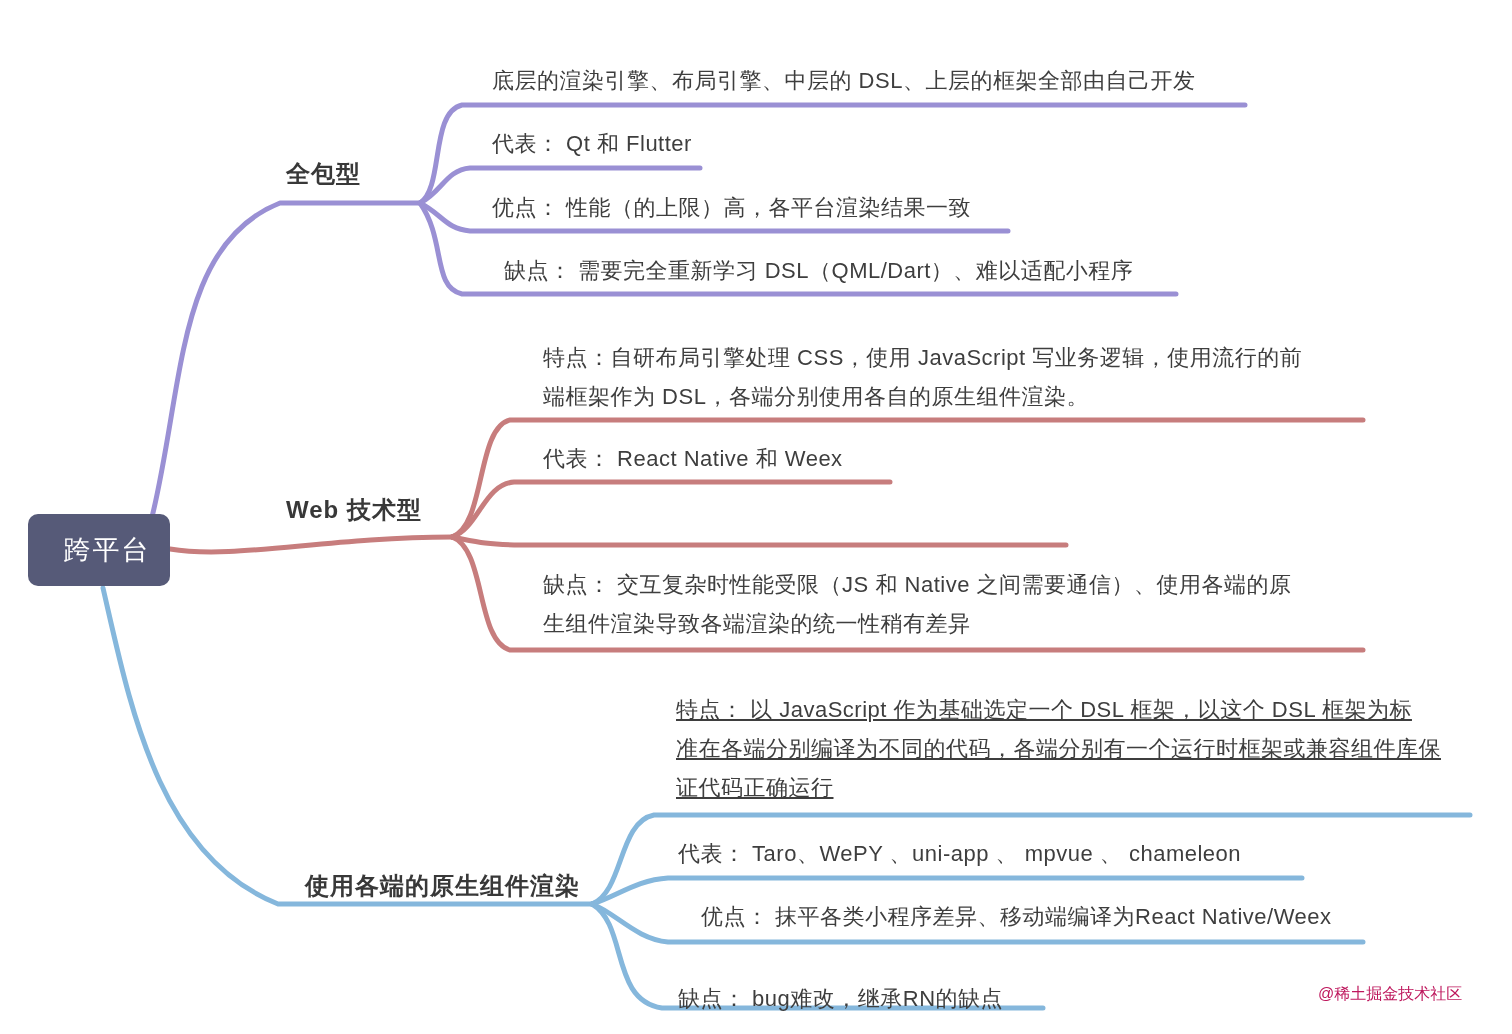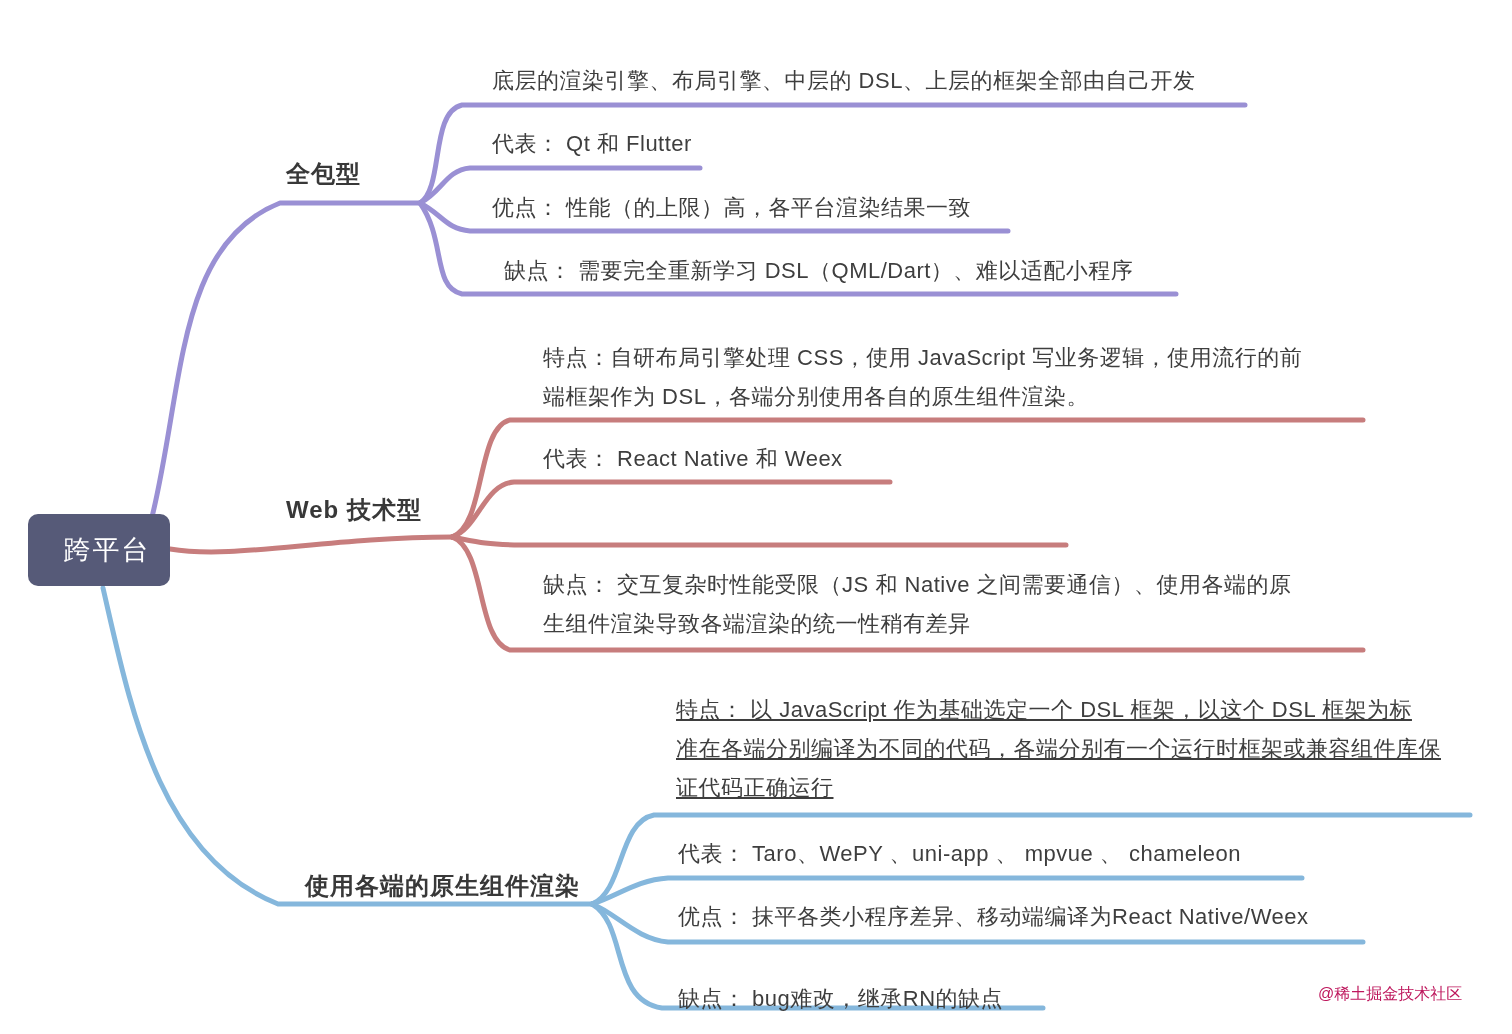--- a/index.html
+++ b/index.html
@@ -117,21 +117,21 @@
   </div>
 
   <div class="leaf-text" style="left:676px;top:690px;text-decoration:underline;">
     <div>特点： 以 JavaScript 作为基础选定一个 DSL 框架，以这个 DSL 框架为标</div>
     <div>准在各端分别编译为不同的代码，各端分别有一个运行时框架或兼容组件库保</div>
     <div>证代码正确运行</div>
   </div>
   <div class="leaf-text" style="left:678px;top:834px;">
     <div>代表： Taro、WePY 、uni-app 、 mpvue 、 chameleon</div>
   </div>
-  <div class="leaf-text" style="left:678px;top:897px;">
+  <div class="leaf-text" style="left:701px;top:897px;">
     <div>优点： 抹平各类小程序差异、移动端编译为React Native/Weex</div>
   </div>
   <div class="leaf-text" style="left:678px;top:967px;margin-top:12px;">
     <div>缺点： bug难改，继承RN的缺点</div>
   </div>
 
   <div class="watermark">@稀土掘金技术社区</div>
 
 </div>
 

